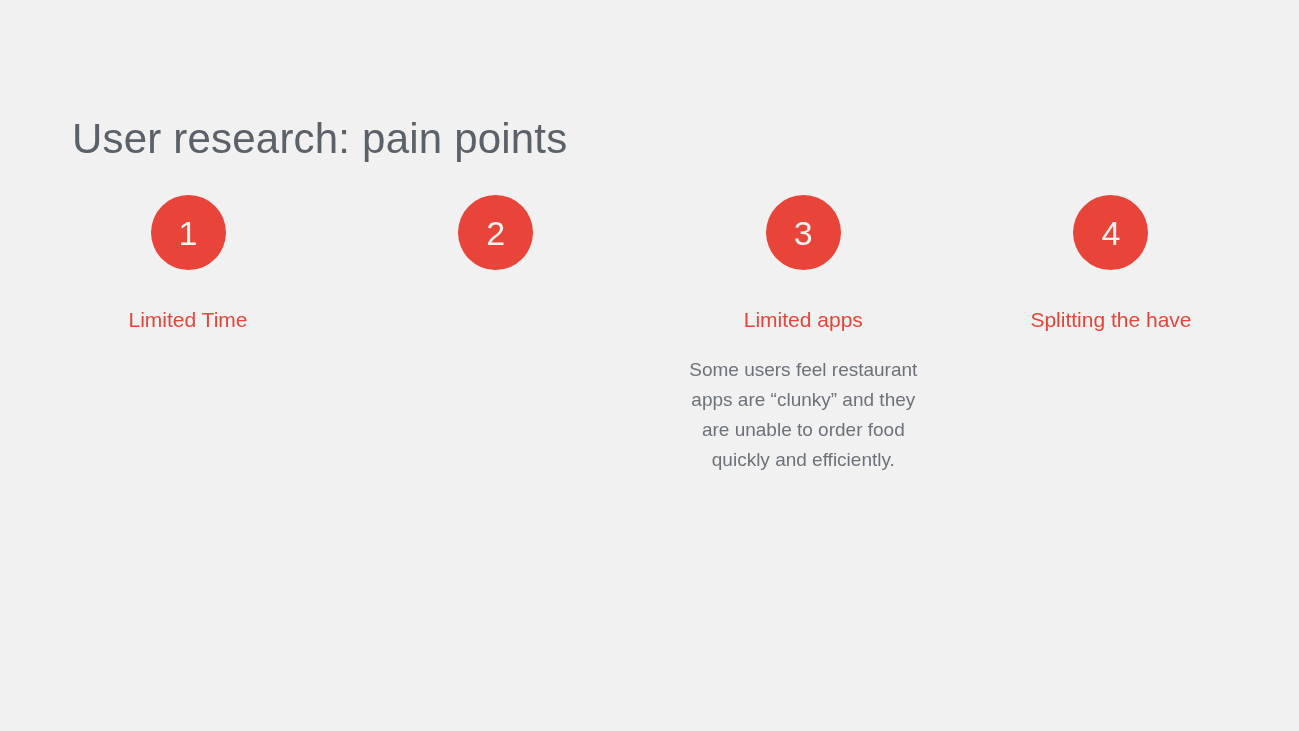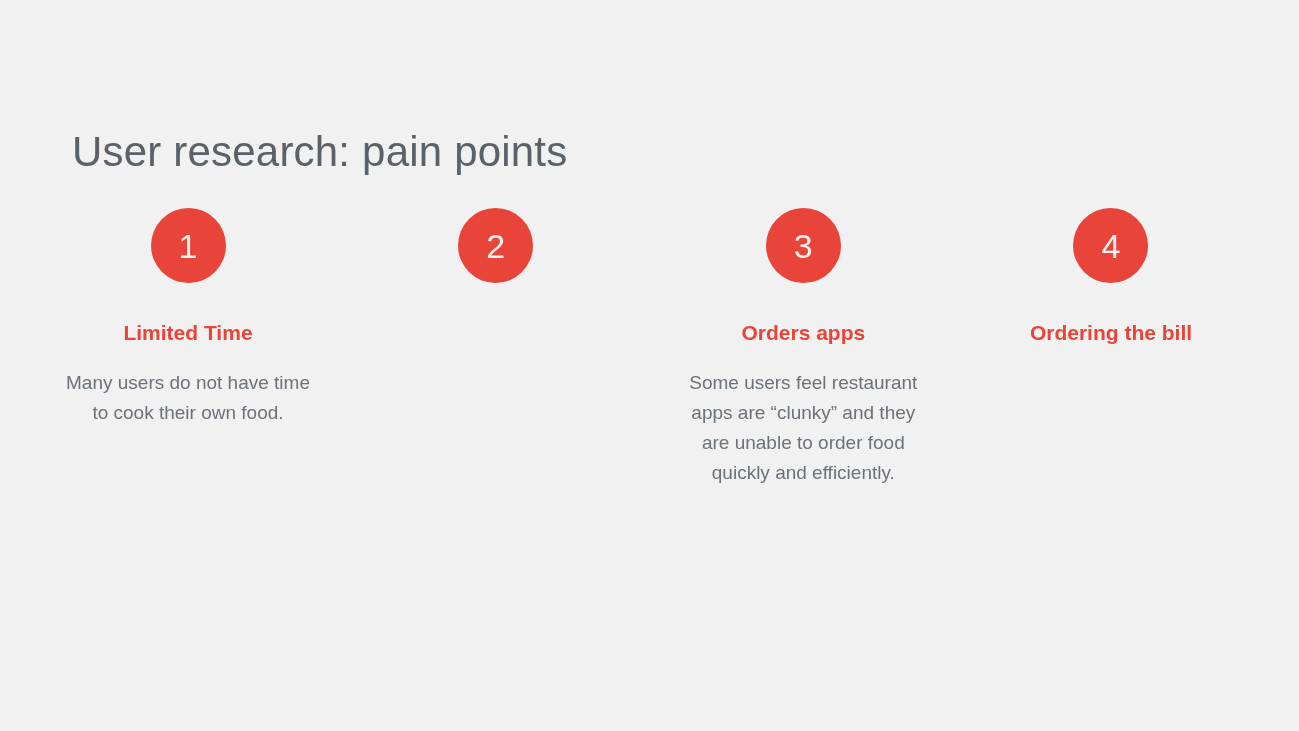--- a/index.html
+++ b/index.html
@@ -12,21 +12,20 @@
     background: #f1f1f1;
     font-family: "Liberation Sans", sans-serif;
     overflow: hidden;
     position: relative;
   }
 
   .slide {
     position: absolute;
     inset: 0;
     background: #f1f1f1;
-    margin-top: 13px;
   }
 
   .slide-title {
     position: absolute;
     left: 72px;
     top: 86px;
     font-size: 42px;
     font-weight: 400;
     color: #5b6168;
     letter-spacing: 0.2px;
@@ -63,21 +62,21 @@
     color: #f4f1ee;
     font-size: 34px;
     font-weight: 400;
     line-height: 1;
     flex: 0 0 auto;
   }
 
   .col-heading {
     margin-top: 37px;
     font-size: 21px;
-    font-weight: bold;
+    font-weight: normal;
     color: #e8443a;
     text-align: center;
     line-height: 1.25;
     white-space: nowrap;
   }
 
   .col-body {
     margin-top: 22px;
     font-size: 19px;
     font-weight: 400;
@@ -99,38 +98,37 @@
 
   <h1 class="slide-title">User research: pain points</h1>
 
   <div class="columns">
 
     <div class="column col-1">
       <div class="badge">
         <span>1</span>
       </div>
       <div class="col-heading">Limited Time</div>
-      <div class="col-body">Many users do not have time to cook their own food.</div>
     </div>
 
     <div class="column col-2">
       <div class="badge">
         <span>2</span>
       </div>
     </div>
 
     <div class="column col-3">
       <div class="badge">
         <span>3</span>
       </div>
-      <div class="col-heading">Orders apps</div>
+      <div class="col-heading">Limited apps</div>
       <div class="col-body">Some users feel restaurant apps are “clunky” and they are unable to order food quickly and efficiently.</div>
     </div>
 
     <div class="column col-4">
       <div class="badge">
         <span>4</span>
       </div>
-      <div class="col-heading">Ordering the bill</div>
+      <div class="col-heading">Splitting the have</div>
     </div>
 
   </div>
 </div>
 
 </body></html>

